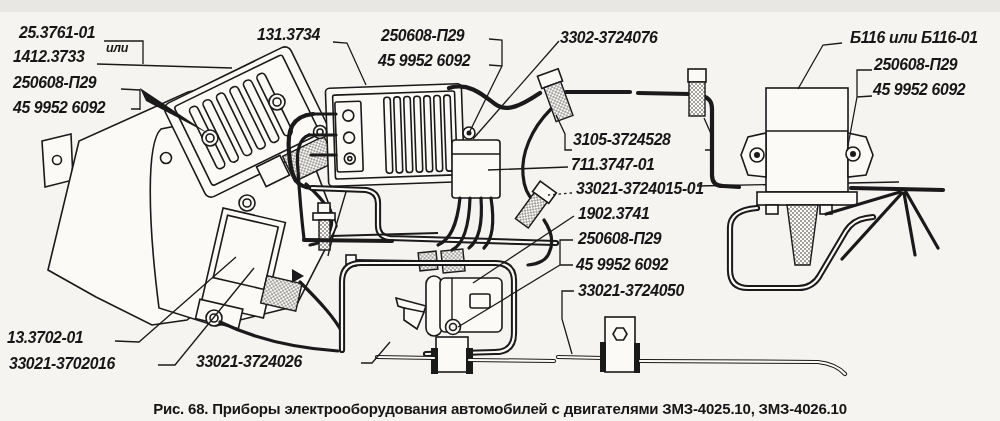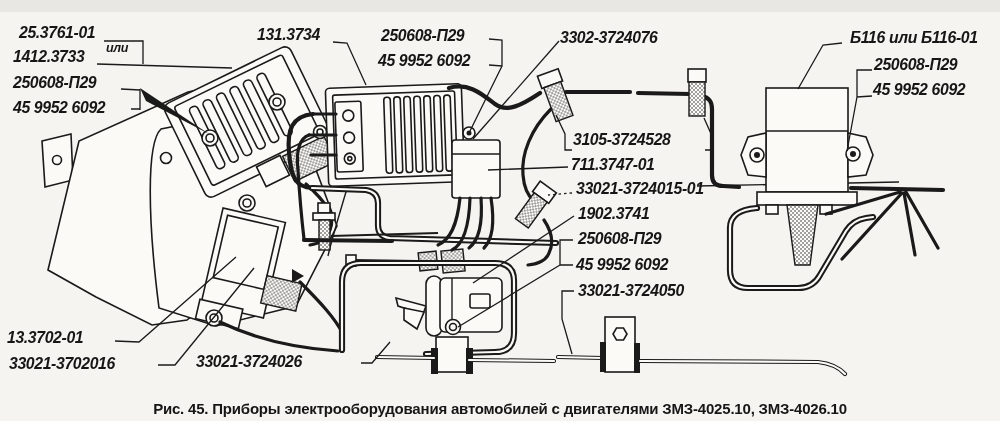--- a/index.html
+++ b/index.html
@@ -264,15 +264,15 @@
 <div class="lbl" style="left:571px;top:144px;">711.3747-01</div>
 <div class="lbl" style="left:576px;top:168px;">33021-3724015-01</div>
 <div class="lbl" style="left:578px;top:193px;">1902.3741</div>
 <div class="lbl" style="left:578px;top:218px;">250608-П29</div>
 <div class="lbl" style="left:576px;top:244px;">45 9952 6092</div>
 <div class="lbl" style="left:578px;top:270px;">33021-3724050</div>
 <div class="lbl" style="left:7px;top:317px;">13.3702-01</div>
 <div class="lbl" style="left:9px;top:343px;">33021-3702016</div>
 <div class="lbl" style="left:196px;top:341px;">33021-3724026</div>
 
-<div class="caption">Рис. 45. Приборы электрооборудования автомобилей с двигателями ЗМЗ-4025.10, ЗМЗ-4026.10</div>
+<div class="caption">Рис. 68. Приборы электрооборудования автомобилей с двигателями ЗМЗ-4025.10, ЗМЗ-4026.10</div>
 
 </div>
 
 </body></html>

